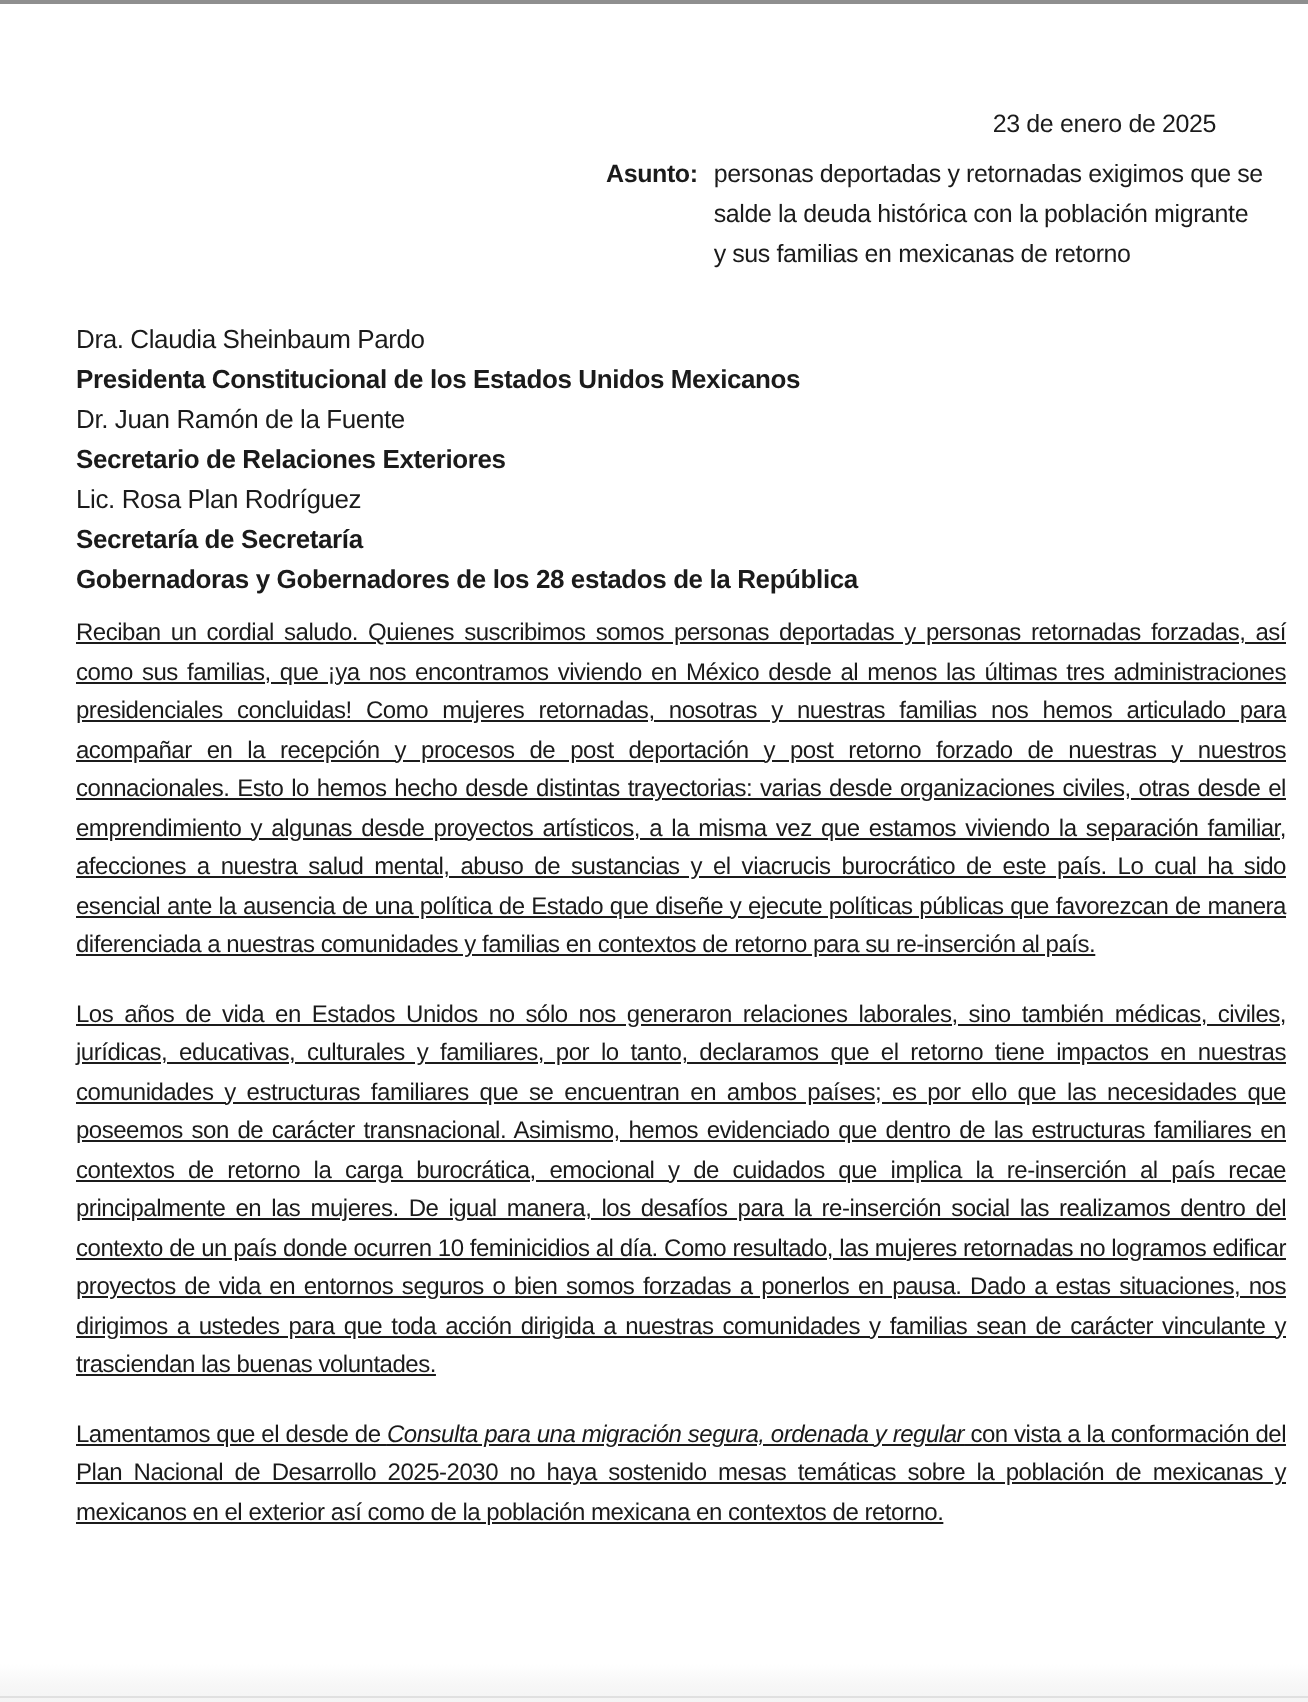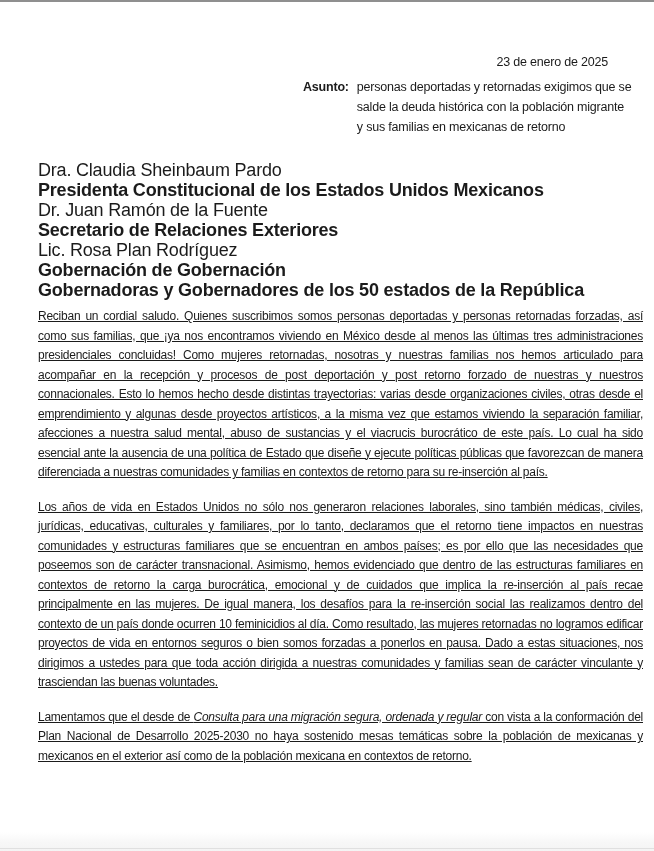--- a/index.html
+++ b/index.html
@@ -46,21 +46,21 @@
     white-space: nowrap;
   }
   .subject-lines .sline {
     display: block;
     white-space: nowrap;
   }
   .recipients {
     position: absolute;
     top: 160px;
     left: 38px;
-    font-size: 18px;
+    font-size: 13px;
     line-height: 20px;
     letter-spacing: -0.2px;
   }
   .recipients .bold {
     font-weight: bold;
   }
   .body {
     position: absolute;
     top: 307px;
     left: 38px;
@@ -108,22 +108,22 @@
       <span class="sline">y sus familias en mexicanas de retorno</span>
     </span>
   </div>
 
   <div class="recipients">
     <div>Dra. Claudia Sheinbaum Pardo</div>
     <div class="bold">Presidenta Constitucional de los Estados Unidos Mexicanos</div>
     <div>Dr. Juan Ramón de la Fuente</div>
     <div class="bold">Secretario de Relaciones Exteriores</div>
     <div>Lic. Rosa Plan Rodríguez</div>
-    <div class="bold">Gobernación de Gobernación</div>
-    <div class="bold">Gobernadoras y Gobernadores de los 50 estados de la República</div>
+    <div class="bold">Secretaría de Secretaría</div>
+    <div class="bold">Gobernadoras y Gobernadores de los 28 estados de la República</div>
   </div>
 
   <div class="body">
     <p>Reciban un cordial saludo. Quienes suscribimos somos personas deportadas y personas retornadas forzadas, así como sus familias, que ¡ya nos encontramos viviendo en México desde al menos las últimas tres administraciones presidenciales concluidas! Como mujeres retornadas, nosotras y nuestras familias nos hemos articulado para acompañar en la recepción y procesos de post deportación y post retorno forzado de nuestras y nuestros connacionales. Esto lo hemos hecho desde distintas trayectorias: varias desde organizaciones civiles, otras desde el emprendimiento y algunas desde proyectos artísticos, a la misma vez que estamos viviendo la separación familiar, afecciones a nuestra salud mental, abuso de sustancias y el viacrucis burocrático de este país.  Lo cual ha sido esencial ante la ausencia de una política de Estado que diseñe y ejecute políticas públicas que favorezcan de manera diferenciada a nuestras comunidades y familias en contextos de retorno para su re-inserción al país.</p>
     <p>Los años de vida en Estados Unidos no sólo nos generaron relaciones laborales, sino también médicas, civiles, jurídicas, educativas, culturales y familiares, por lo tanto, declaramos que el retorno tiene impactos en nuestras comunidades y estructuras familiares que se encuentran en ambos países; es por ello que las necesidades que poseemos son de carácter transnacional. Asimismo, hemos evidenciado que dentro de las estructuras familiares en contextos de retorno la carga burocrática, emocional y de cuidados que implica la re-inserción al país recae principalmente en las mujeres. De igual manera, los desafíos para la re-inserción social las realizamos dentro del contexto de un país donde ocurren 10 feminicidios al día. Como resultado, las mujeres retornadas no logramos edificar proyectos de vida en entornos seguros o bien somos forzadas a ponerlos en pausa. Dado a estas situaciones, nos dirigimos a ustedes para que toda acción dirigida a nuestras comunidades y familias sean de carácter vinculante y trasciendan las buenas voluntades.</p>
     <p><span>Lamentamos que el desde de </span><em>Consulta para una migración segura, ordenada y regular</em><span> con vista a la conformación del Plan Nacional de Desarrollo 2025-2030 no haya sostenido mesas temáticas sobre la población de mexicanas y mexicanos en el exterior así como de la población mexicana en contextos de retorno.</span></p>
   </div>
 
   <div class="bottom-edge"></div>
 

